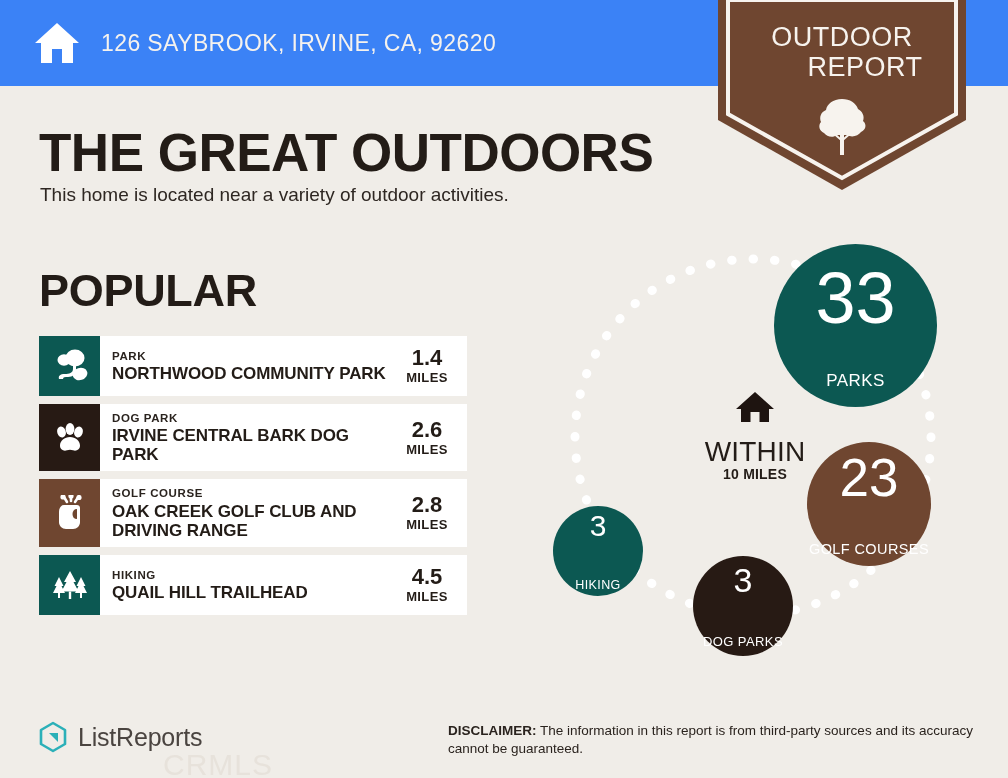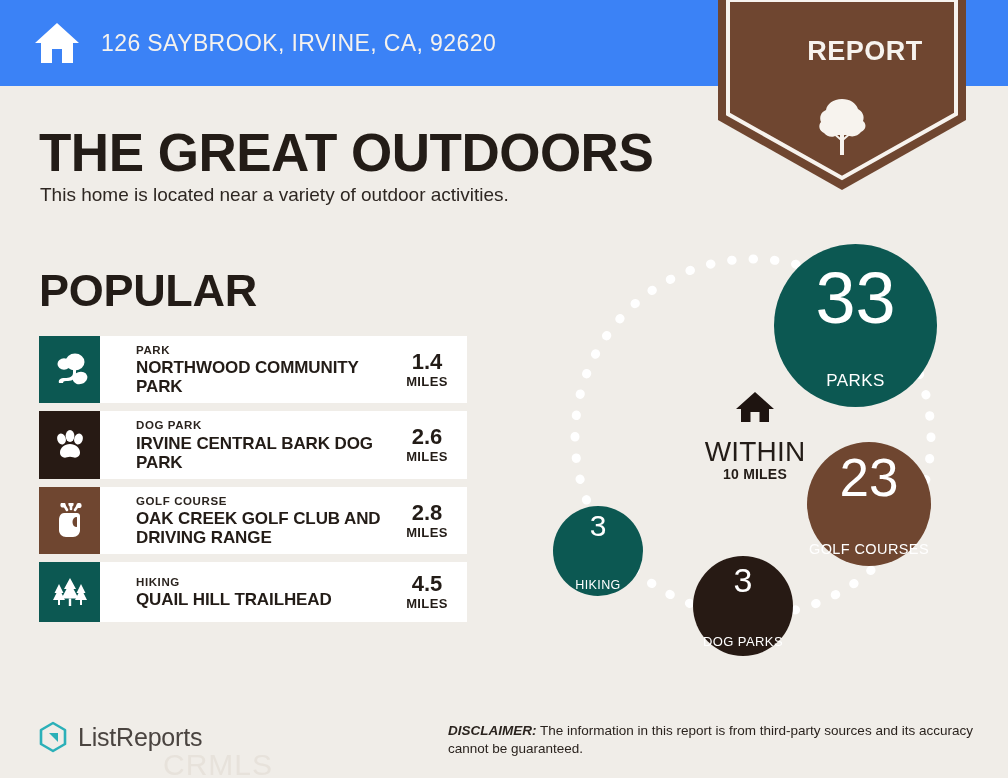--- a/index.html
+++ b/index.html
@@ -59,24 +59,24 @@
     line-height: 1.0;
   }
   .badge-line1 {
     font-size: 27px;
     font-weight: 300;
     letter-spacing: 0.5px;
     display: block;
   }
   .badge-line2 {
     font-size: 27px;
-    font-weight: 700;
+    font-weight: 400;
     letter-spacing: 0.5px;
     display: block;
-    margin-top: 14px;
+    margin-top: 3px;
     padding-left: 46px;
   }
   .badge-tree {
     position: absolute;
     left: 50%;
     transform: translateX(-50%);
     top: 97px;
     width: 54px; height: 60px;
   }
 
@@ -126,21 +126,20 @@
     display: flex;
     align-items: center;
     justify-content: center;
   }
   .poi-icon-box svg { display: block; }
   .poi-body {
     flex: 1 1 auto;
     display: flex;
     align-items: center;
     padding: 7px 0 7px 12px;
-    margin-left: 24px;
   }
   .poi-text { flex: 1 1 auto; min-width: 0; }
   .poi-cat {
     font-size: 11.5px;
     font-weight: 700;
     color: #2A231E;
     letter-spacing: 0.6px;
     line-height: 1.25;
   }
   .poi-name {
@@ -286,38 +285,39 @@
     letter-spacing: -0.2px;
   }
   .disclaimer {
     position: absolute;
     left: 448px; top: 722px;
     width: 540px;
     font-size: 13.5px;
     line-height: 1.35;
     color: #2A231E;
   }
-  .disclaimer-label { font-weight: 700; font-style: italic; }
+  .disclaimer-label { font-weight: 700; }
 </style>
 </head>
 <body>
 
 <div class="header-bar">
   <svg class="header-home-icon" viewBox="0 0 48 48">
     <path d="M24 4 L46 24 L40 24 L40 44 L29 44 L29 30 L19 30 L19 44 L8 44 L8 24 L2 24 Z" fill="#FFFFFF"></path>
   </svg>
   <span class="header-address">126 SAYBROOK, IRVINE, CA, 92620</span>
 </div>
 
 <div class="badge">
   <svg width="248" height="190" viewBox="0 0 248 190">
     <path d="M0 0 H248 V120 L124 190 L0 120 Z" fill="#6F4630"></path>
     <path d="M10 0 H238 V114 L124 178 L10 114 Z" fill="none" stroke="#F7F3EE" stroke-width="4"></path>
   </svg>
   <div class="badge-text">
+    <span class="badge-line1">OUTDOOR</span>
     <span class="badge-line2">REPORT</span>
   </div>
   <svg class="badge-tree" viewBox="0 0 54 60">
     <path d="M27 2 C18 2 12 7 11 13 C6 15 4 20 6 25 C3 28 4 34 9 36 C12 40 18 41 22 38 L25 38 L25 58 L29 58 L29 38 L32 38 C37 41 43 39 46 35 C51 33 52 27 48 24 C50 19 47 14 43 12 C41 6 35 2 27 2 Z" fill="#F7F3EE"></path>
     <path d="M26 44 L19 38 L20.5 36.5 L26 41.5 Z M28 44 L35 38 L33.5 36.5 L28 41.5 Z" fill="#F7F3EE"></path>
   </svg>
 </div>
 
 <div class="main-title">THE GREAT OUTDOORS</div>
 <div class="subtitle">This home is located near a variety of outdoor activities.</div>

